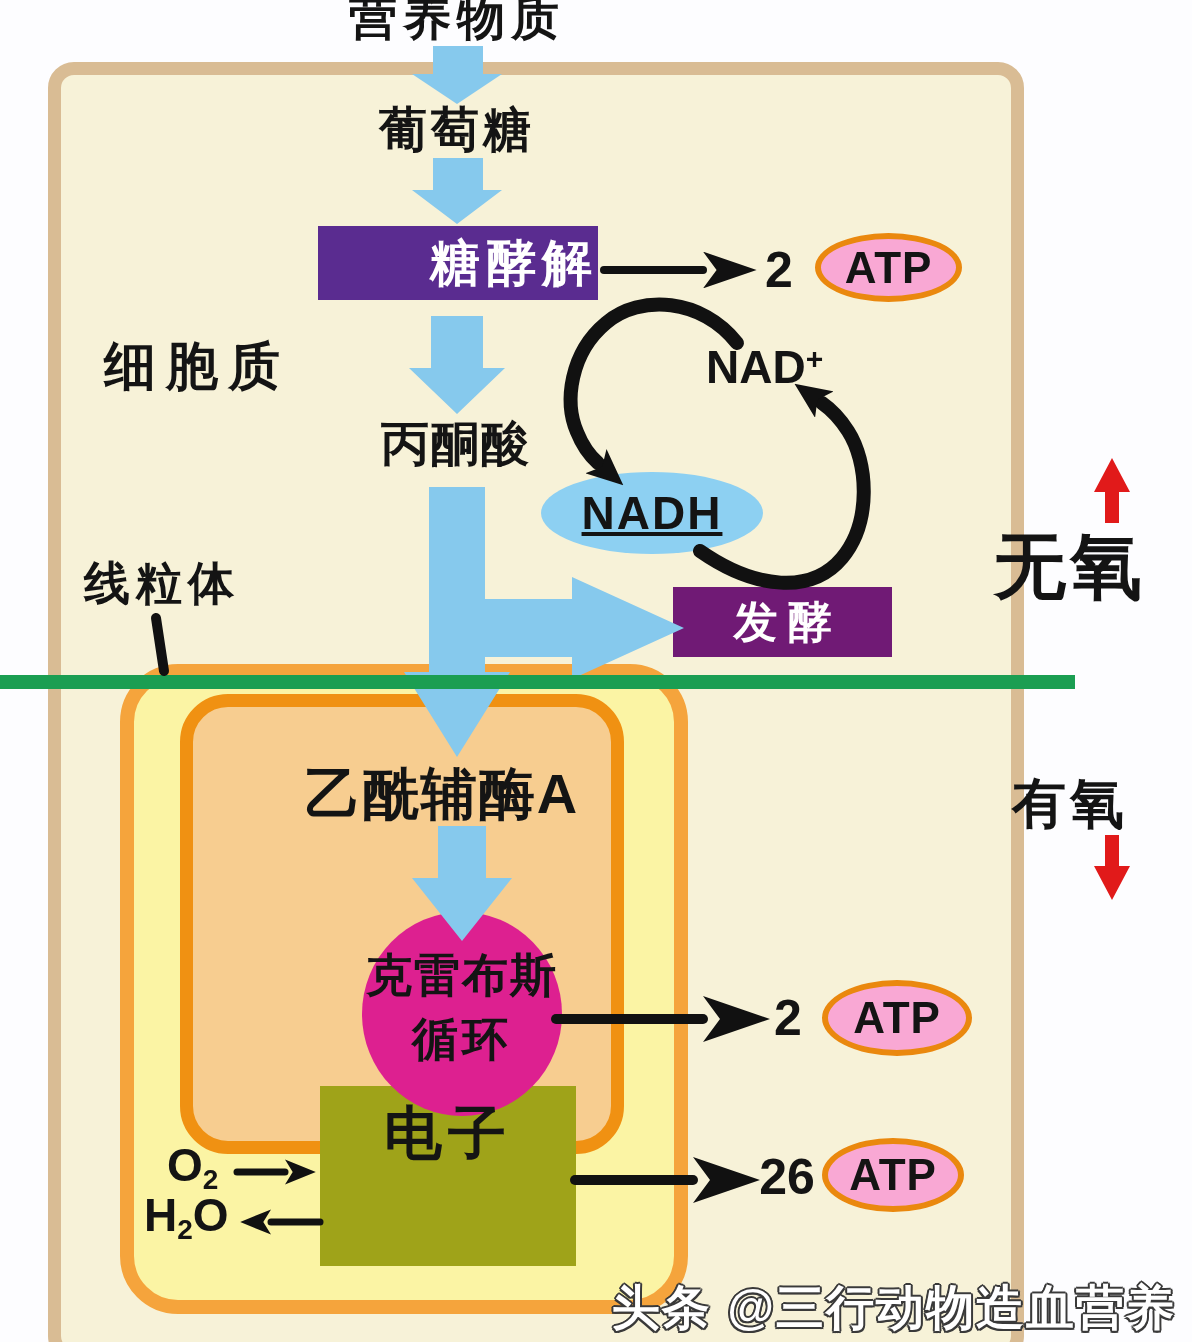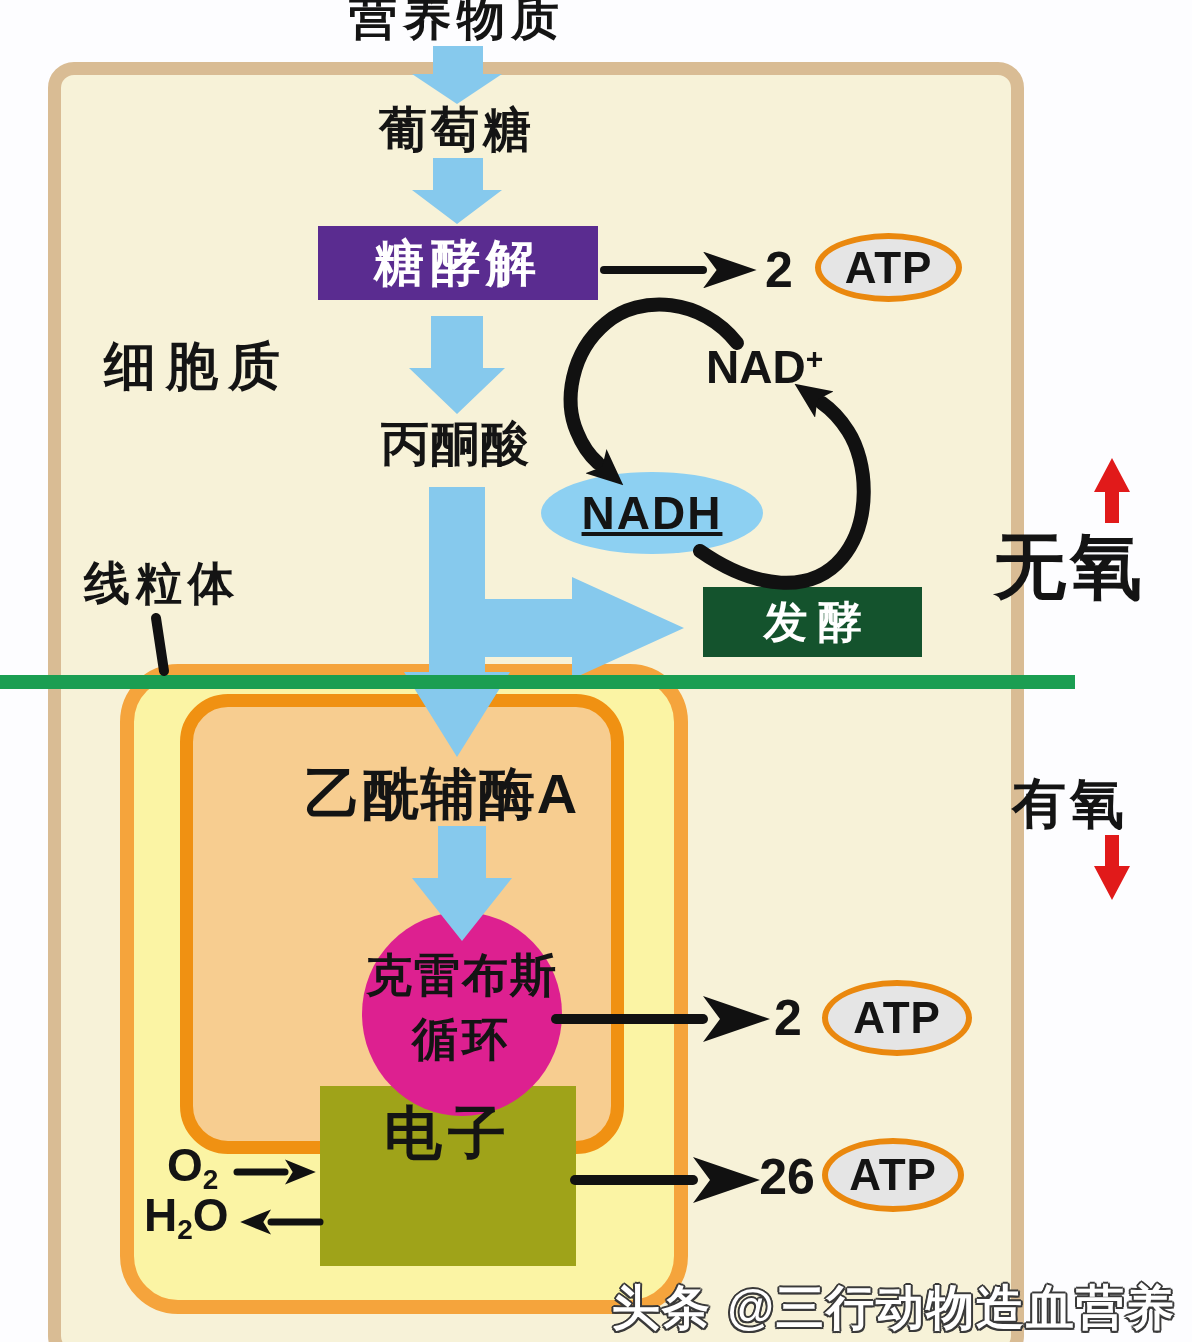--- a/index.html
+++ b/index.html
@@ -12,24 +12,24 @@
   .svg-layer{position:absolute;left:0;top:0;}
   
   .cell{left:48px;top:62px;width:950px;height:1274px;background:#F7F2D8;
         border:13px solid #D9BC94;border-radius:26px;}
   .mito-outer{left:120px;top:664px;width:540px;height:622px;background:#FBF4A4;
         border:14px solid #F5A43C;border-radius:58px;}
   .mito-inner{left:180px;top:694px;width:418px;height:434px;background:#F7CD90;
         border:13px solid #F09112;border-radius:48px;}
   .etc-box{left:320px;top:1086px;width:256px;height:180px;background:#9FA319;}
   .krebs-circle{left:362px;top:912px;width:200px;height:204px;background:#DD2090;border-radius:50%;}
-  .gly-box{left:318px;top:226px;width:280px;height:74px;background:#5A2C90;}
-  .ferm-box{left:703px;top:587px;width:219px;height:70px;background:#14532d;}
+  .gly-box{left:318px;top:226px;width:280px;height:74px;background:#5A2C90;justify-content:flex-end;}
+  .ferm-box{left:673px;top:587px;width:219px;height:70px;background:#701a75;}
   .nadh-oval{left:541px;top:472px;width:222px;height:82px;background:#8DD0F2;border-radius:50%;}
-  .atp-oval{background:#e5e5e5;border:6px solid #EA880E;border-radius:50%;}
+  .atp-oval{background:#f9a8d4;border:6px solid #EA880E;border-radius:50%;}
   .atp-txt{font-weight:900;font-size:44px;letter-spacing:1px;color:#141414;}
   .white-cjk{color:#ffffff;font-weight:900;}
   .serif-label{font-family:"Liberation Serif", serif;font-weight:bold;}
   .watermark{color:#ffffff;font-weight:900;
      text-shadow:2px 0 0 #3a3a3a,-2px 0 0 #3a3a3a,0 2px 0 #3a3a3a,0 -2px 0 #3a3a3a,
                  1.5px 1.5px 0 #3a3a3a,-1.5px -1.5px 0 #3a3a3a,1.5px -1.5px 0 #3a3a3a,-1.5px 1.5px 0 #3a3a3a;}
   sup.plus{font-size:30px;font-weight:900;vertical-align:14px;}
   sub.small{font-size:28px;font-weight:900;vertical-align:-8px;}
 </style>
 </head>

